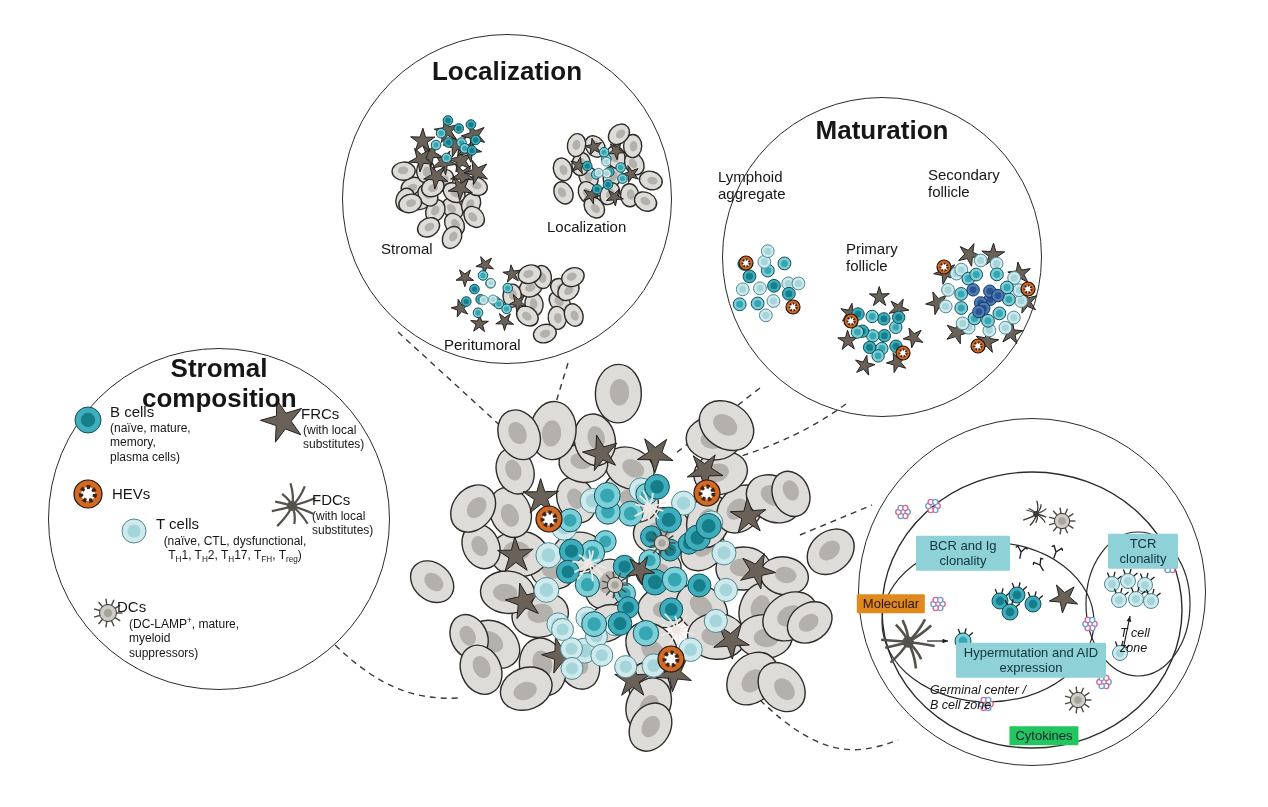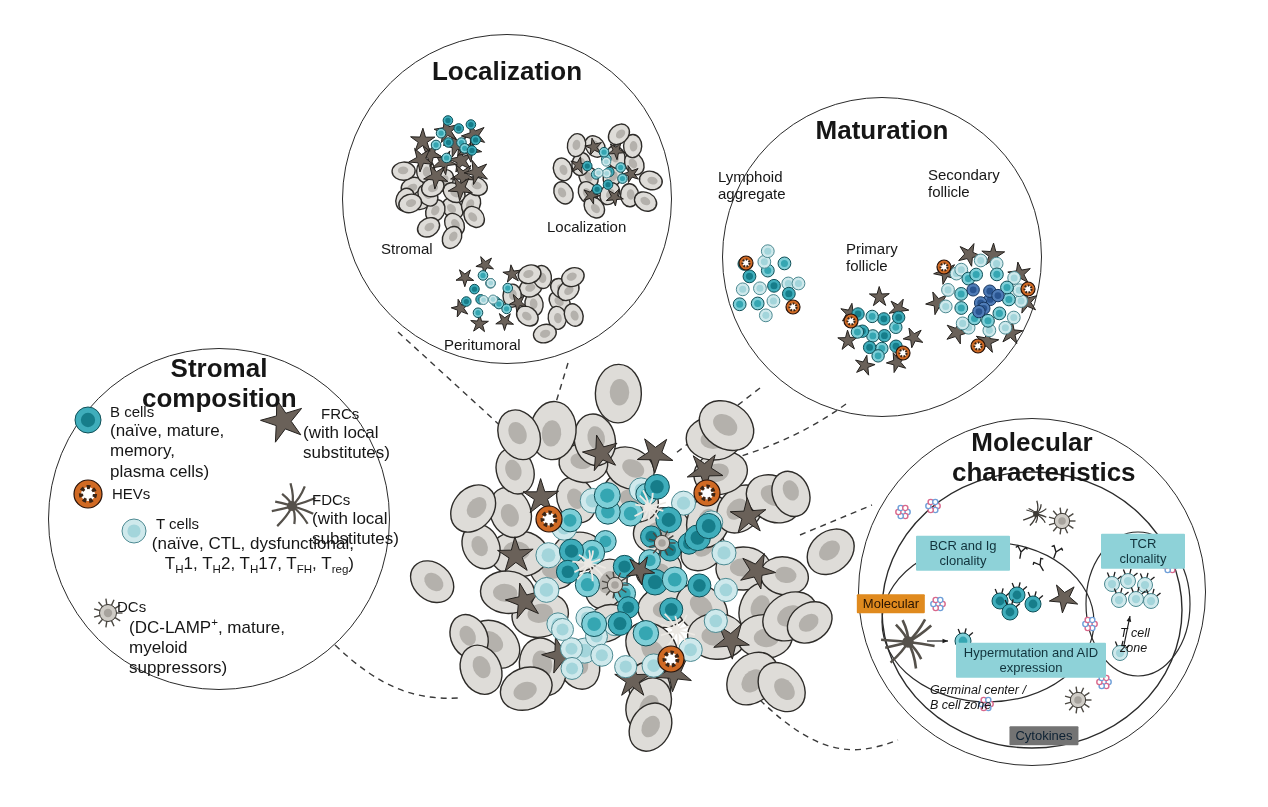--- a/index.html
+++ b/index.html
@@ -4,28 +4,28 @@
 <style>
   *{box-sizing:border-box}
   body{margin:0;background:#fff}
   #stage{position:relative;width:1268px;height:807px;background:#fff;overflow:hidden;
          font-family:"Liberation Sans",sans-serif;color:#161616}
   #art{position:absolute;left:0;top:0}
   .circle{position:absolute;border:1.7px solid #2b2b2b;border-radius:50%;background:transparent}
   .title{position:absolute;font-weight:700;font-size:26px;line-height:1.15;text-align:center}
   .lbl{position:absolute;font-size:15px;line-height:1.15;}
   .leg-label{position:absolute;font-size:15px;white-space:nowrap}
-  .leg-detail{position:absolute;font-size:17px;line-height:1.2}
-  .leg-detail.center{text-align:right}
+  .leg-detail{position:absolute;font-size:12px;line-height:1.2}
+  .leg-detail.center{text-align:center}
   sub,sup{font-size:68%}
   .box{position:absolute;transform:translate(-50%,-50%);font-size:13px;line-height:1.18;
        text-align:center;padding:2px 6px;color:#11333c;border-radius:1px}
   .box.teal{background:#8ed2d8}
   .box.orange{background:#e08a1e;color:#271302}
-  .box.blue{background:#737373;color:#0d2133}
+  .box.blue{background:#22c55e;color:#0d2133}
   .zone{position:absolute;transform:translate(-50%,-50%);font-style:italic;font-size:12.5px;
         line-height:1.2;text-align:left}
 </style>
 </head>
 <body>
 
 <div id="stage">
 
   <div class="circle" style="left:342px;top:34px;width:330px;height:330px"></div>
   <div class="circle" style="left:722px;top:97px;width:320px;height:320px"></div>
@@ -1600,26 +1600,25 @@
   <div class="lbl" style="left:846px;top:240px;width:80px">Primary follicle</div>
 
   <div class="title" style="left:142px;top:354px;width:154px">Stromal composition</div>
   <div class="leg-label" style="left:110px;top:403px">B cells</div>
   <div class="leg-detail" style="left:110px;top:421px">(naïve, mature,<br>memory,<br>plasma cells)</div>
   <div class="leg-label" style="left:112px;top:485px">HEVs</div>
   <div class="leg-label" style="left:156px;top:515px">T cells</div>
   <div class="leg-detail center" style="left:116px;top:534px;width:238px">(naïve, CTL, dysfunctional,<br>T<sub>H</sub>1, T<sub>H</sub>2, T<sub>H</sub>17, T<sub>FH</sub>, T<sub>reg</sub>)</div>
   <div class="leg-label" style="left:117px;top:598px">DCs</div>
   <div class="leg-detail" style="left:129px;top:616px">(DC-LAMP<sup>+</sup>, mature,<br>myeloid<br>suppressors)</div>
-  <div class="leg-label" style="left:321px;top:405px">FRCs</div>
+  <div class="leg-label" style="left:301px;top:405px">FRCs</div>
   <div class="leg-detail" style="left:303px;top:423px">(with local<br>substitutes)</div>
   <div class="leg-label" style="left:312px;top:491px">FDCs</div>
   <div class="leg-detail" style="left:312px;top:509px">(with local<br>substitutes)</div>
 
-  <div class="title" style="left:952px;top:428px;width:160px">Molecular characteristics</div>
   <div class="box teal" style="left:963px;top:553px;width:94px">BCR and Ig clonality</div>
-  <div class="box teal" style="left:1143px;top:551px;width:84px">TCR clonality</div>
+  <div class="box teal" style="left:1143px;top:551px;width:70px">TCR clonality</div>
   <div class="box orange" style="left:891px;top:604px;white-space:nowrap">Molecular</div>
   <div class="box teal" style="left:1031px;top:660px;width:150px">Hypermutation and AID expression</div>
   <div class="box blue" style="left:1044px;top:736px;white-space:nowrap">Cytokines</div>
   <div class="zone" style="left:1147px;top:641px;width:54px">T cell zone</div>
   <div class="zone" style="left:990px;top:698px;width:120px">Germinal center /<br>B cell zone</div>
 </div>
 
 </body></html>

